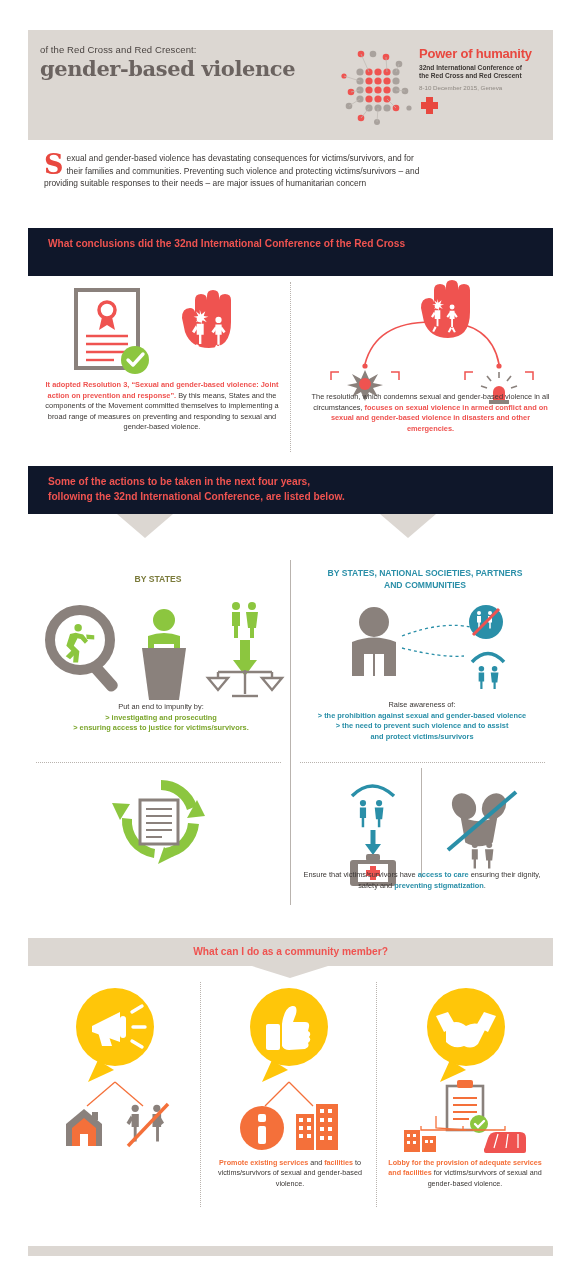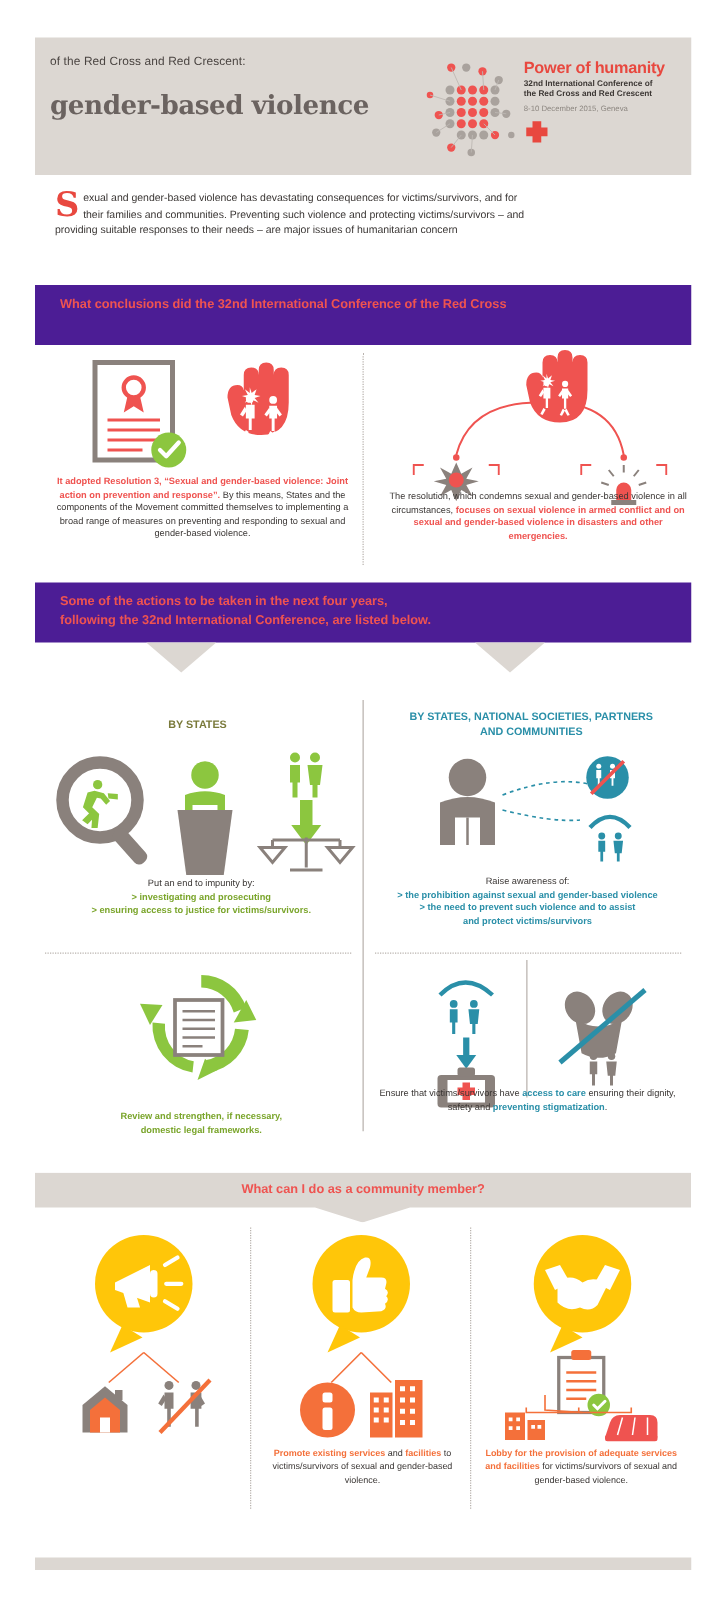--- a/index.html
+++ b/index.html
@@ -47,21 +47,21 @@
     position: absolute; left: 44px; top: 152px; width: 380px;
     font-size: 8.4px; line-height: 12.6px; color: #3a3634;
   }
   .dropcap {
     float: left; font-family: "DejaVu Serif", serif; font-size: 27px; line-height: 22px;
     font-weight: bold; color: #e8483f; padding-right: 3px; padding-top: 2px;
   }
 
   
   .band {
-    position: absolute; left: 28px; width: 525px; background: #4c1d95;
+    position: absolute; left: 28px; width: 525px; background: #0f172a;
   }
   .band-q1 { top: 228px; height: 48px; }
   .band-q2 { top: 466px; height: 48px; padding-left: 12px; }
   .band-text {
     color: #ef5350; font-weight: bold; font-size: 10.2px; line-height: 14.5px;
   }
   .band-q1 .band-text { position: absolute; left: 20px; top: 9px; }
   .band-q2 .band-text { position: absolute; left: 20px; top: 9px; }
 
   
@@ -119,21 +119,21 @@
   svg { display: block; overflow: visible; }
 </style>
 </head>
 <body>
 
 <div class="page">
 
   <div class="header">
     <div class="header-titles">
       <div class="h-kicker">of the Red Cross and Red Crescent:</div>
-      <div class="h-main" style="margin-top:15px">gender-based violence</div>
+      <div class="h-main" style="margin-top:0">gender-based violence</div>
     </div>
 
     <div class="header-logo">
       <svg class="dotgrid" width="78" height="82" viewBox="0 0 78 82">
         <g fill="#ef5350">
           <circle cx="22" cy="8" r="3.3"></circle>
             <circle cx="47" cy="11" r="3.3"></circle>
           <circle cx="30" cy="26" r="3.6"></circle>
             <circle cx="39" cy="26" r="3.6"></circle>
             <circle cx="48" cy="26" r="3.6"></circle>
@@ -363,24 +363,20 @@
       <rect x="34" y="26" width="38" height="44" fill="#fff" stroke="#8a817c" stroke-width="3"></rect>
       <g stroke="#8a817c" stroke-width="2">
         <line x1="40" y1="35" x2="66" y2="35"></line>
           <line x1="40" y1="42" x2="66" y2="42"></line>
         <line x1="40" y1="49" x2="66" y2="49"></line>
           <line x1="40" y1="56" x2="66" y2="56"></line>
         <line x1="40" y1="63" x2="56" y2="63"></line>
       </g>
     </svg>
 
-    <div class="cap green-b" style="left:14px; top:338px; width:238px;font-size:7.4px;">
-      <div>Review and strengthen, if necessary,</div>
-      <div>domestic legal frameworks.</div>
-    </div>
 
     <svg style="position:absolute;left:290px;top:52px" width="220" height="95" viewBox="0 0 220 95">
       <g>
         <circle cx="56" cy="20" r="15" fill="#8a817c"></circle>
         <path d="M34 40 q22 -9 44 0 l0 34 l-44 0 z" fill="#8a817c"></path>
         <path d="M46 52 h20 v22 h-20 z" fill="#fff"></path>
         <line x1="56" y1="52" x2="56" y2="74" stroke="#8a817c" stroke-width="2"></line>
       </g>
       <g stroke="#2a8fa8" stroke-width="1.3" stroke-dasharray="3,3" fill="none">
         <path d="M84 34 q42 -16 72 -8"></path>

